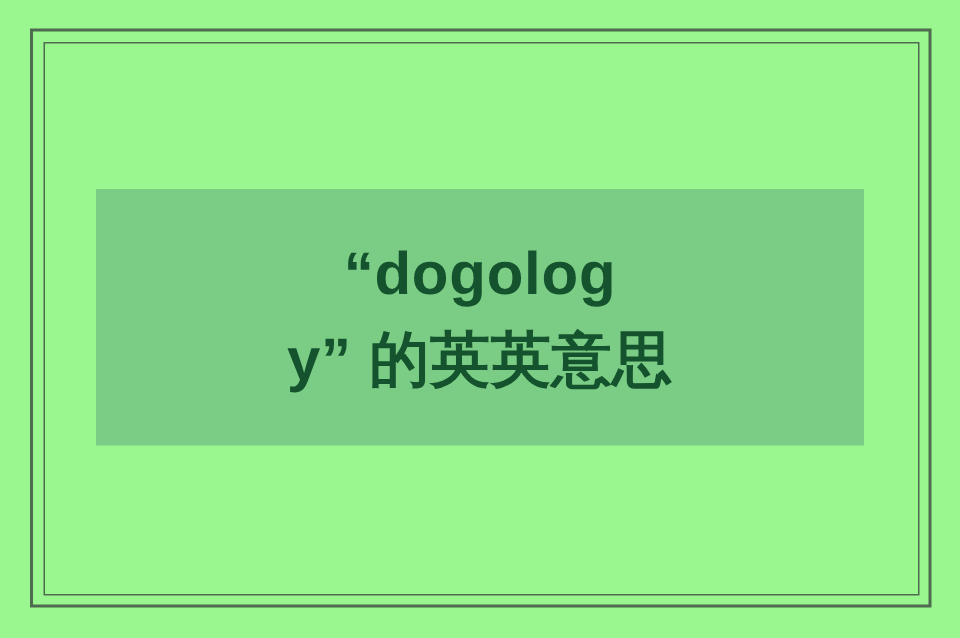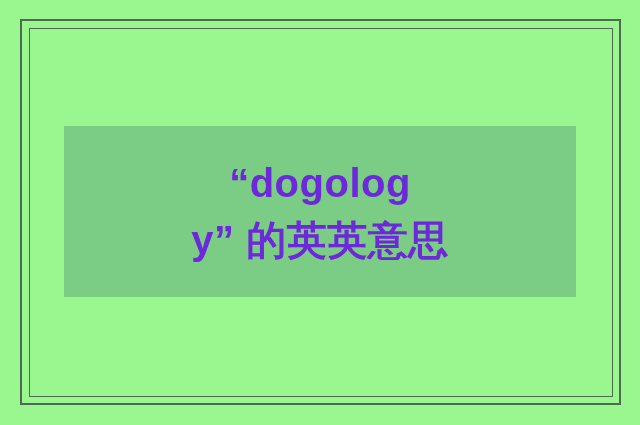--- a/index.html
+++ b/index.html
@@ -60,21 +60,21 @@
     align-items: center;
     justify-content: center;
     box-sizing: border-box;
     padding: 0 10px;
   }
 
   .banner-text {
     width: 100%;
     margin: 0;
     text-align: center;
-    color: #6d28d9;
+    color: #14532d;
     font-family: "Liberation Sans", "DejaVu Sans", sans-serif;
     font-weight: bold;
     font-size: 40px;
     line-height: 1.42;
     letter-spacing: 0.5px;
     white-space: pre-line;
     text-rendering: optimizeLegibility;
   }
 </style>
 </head>

